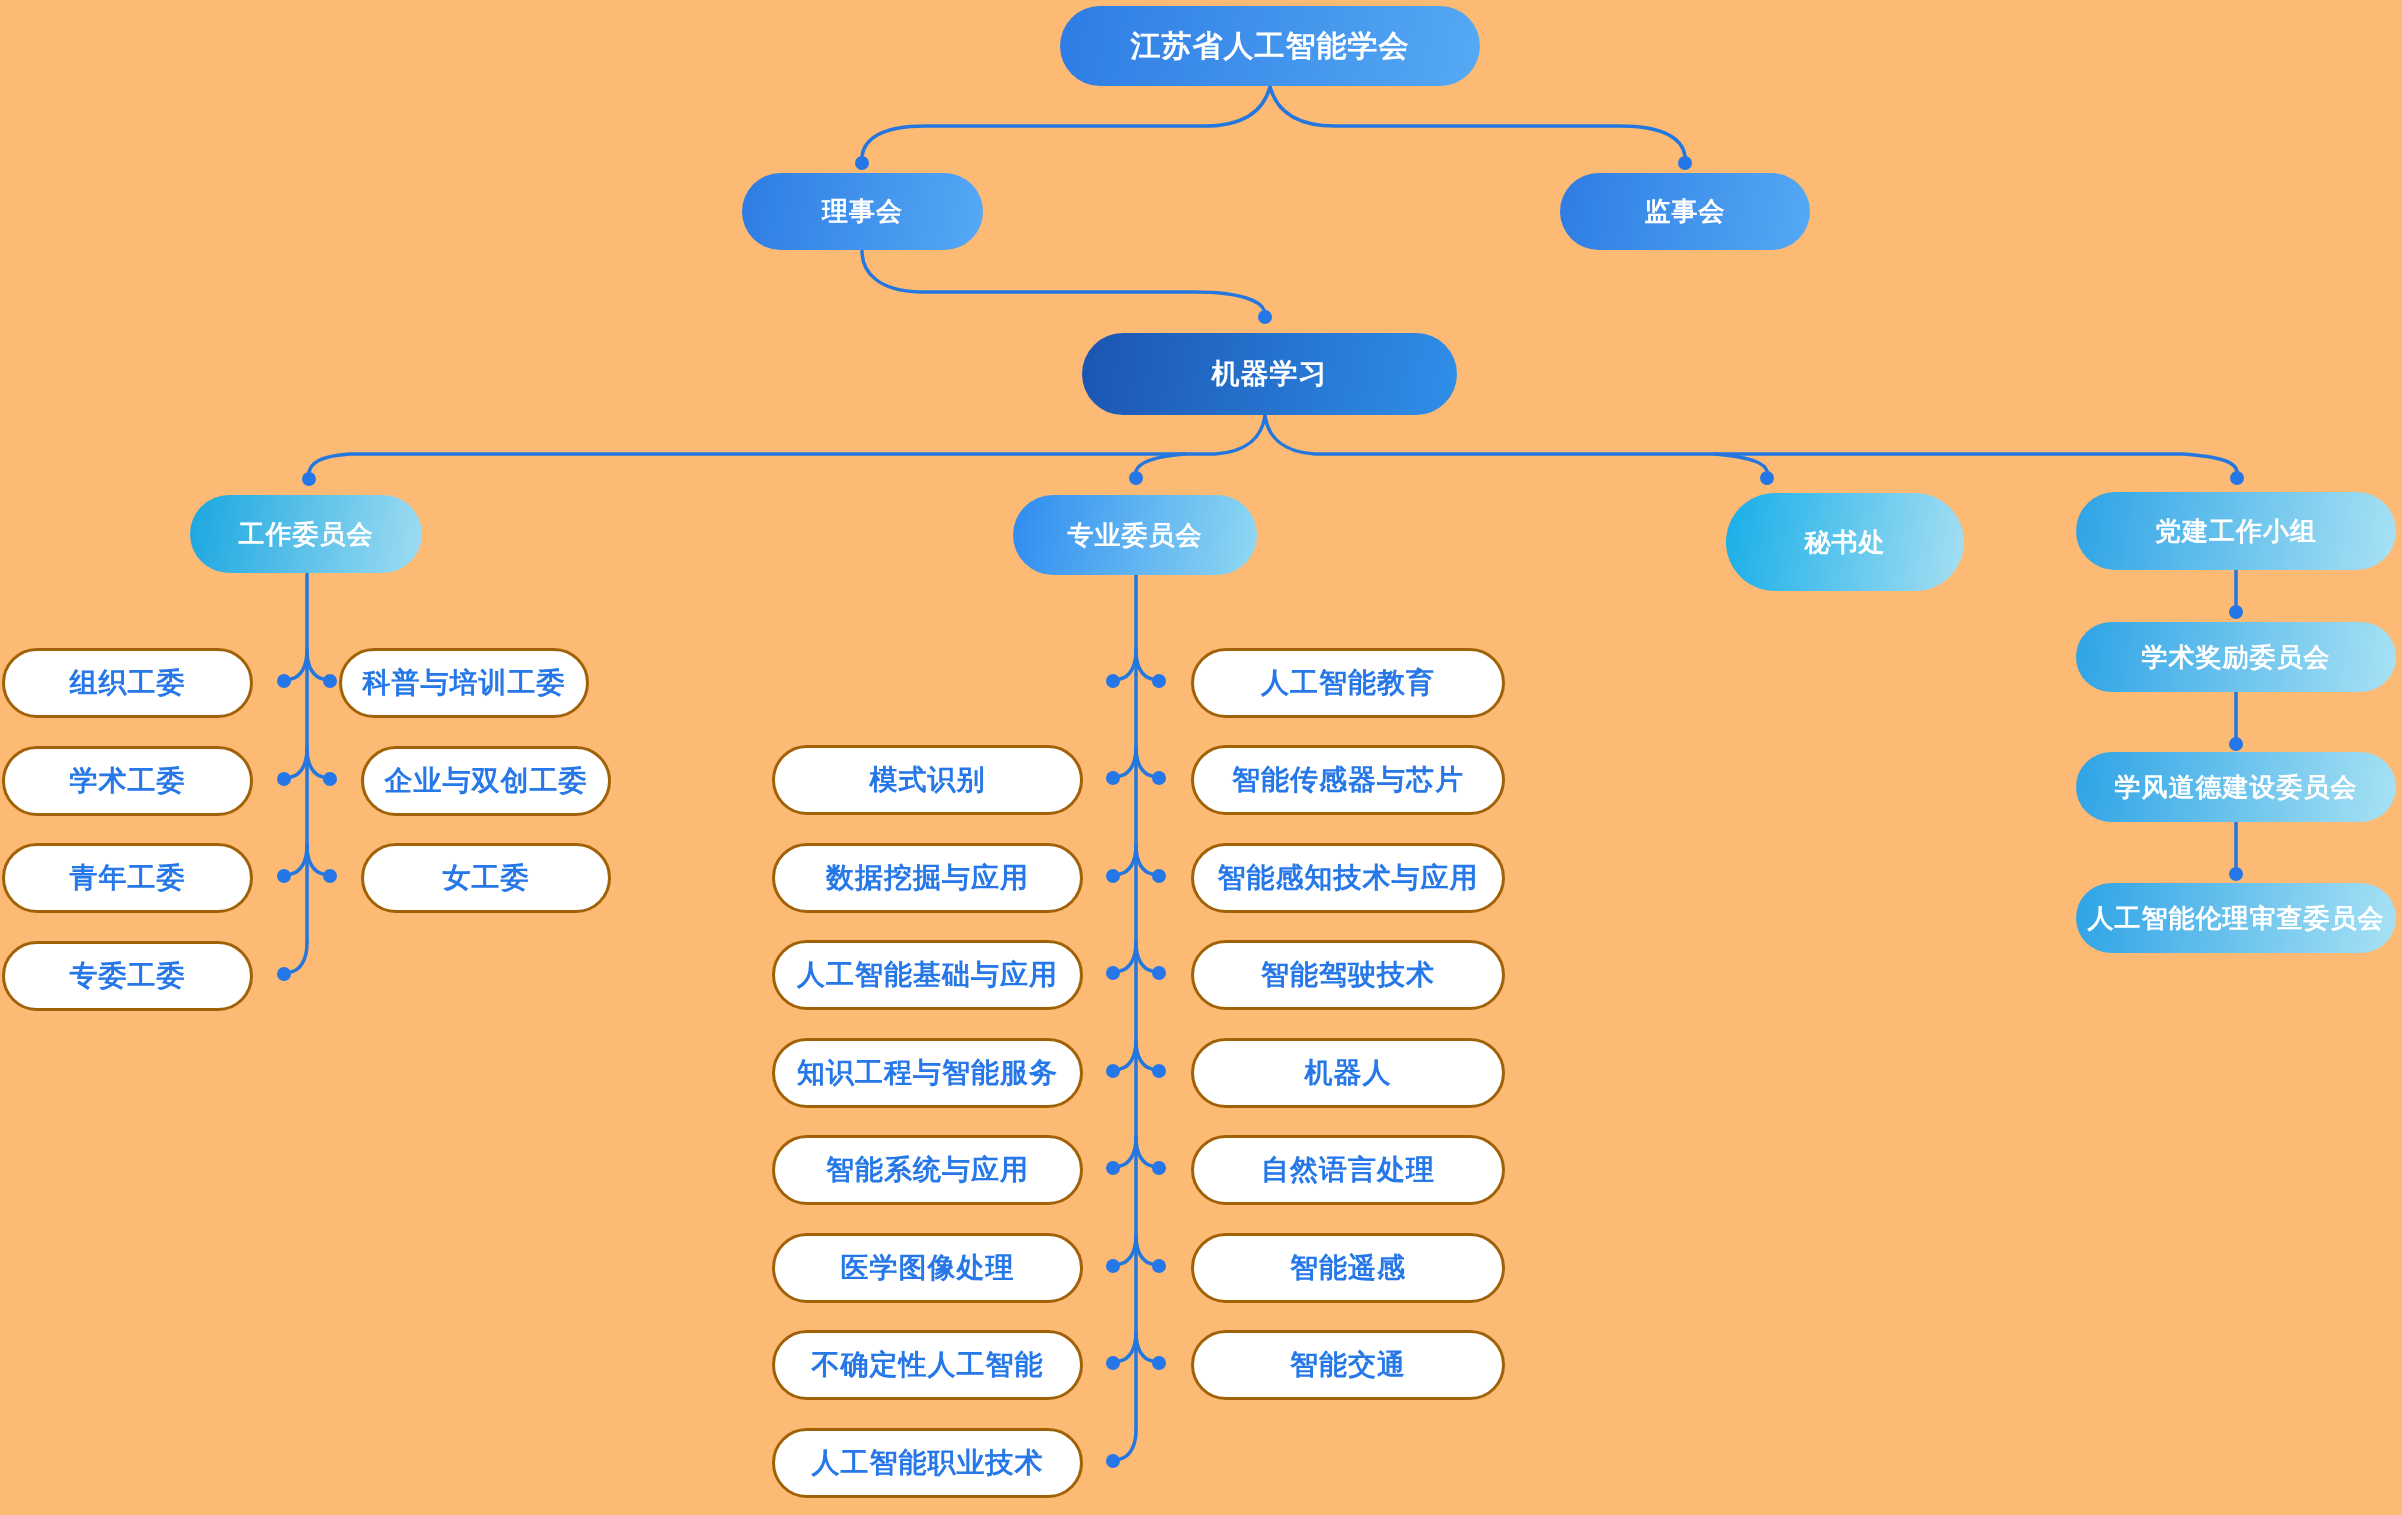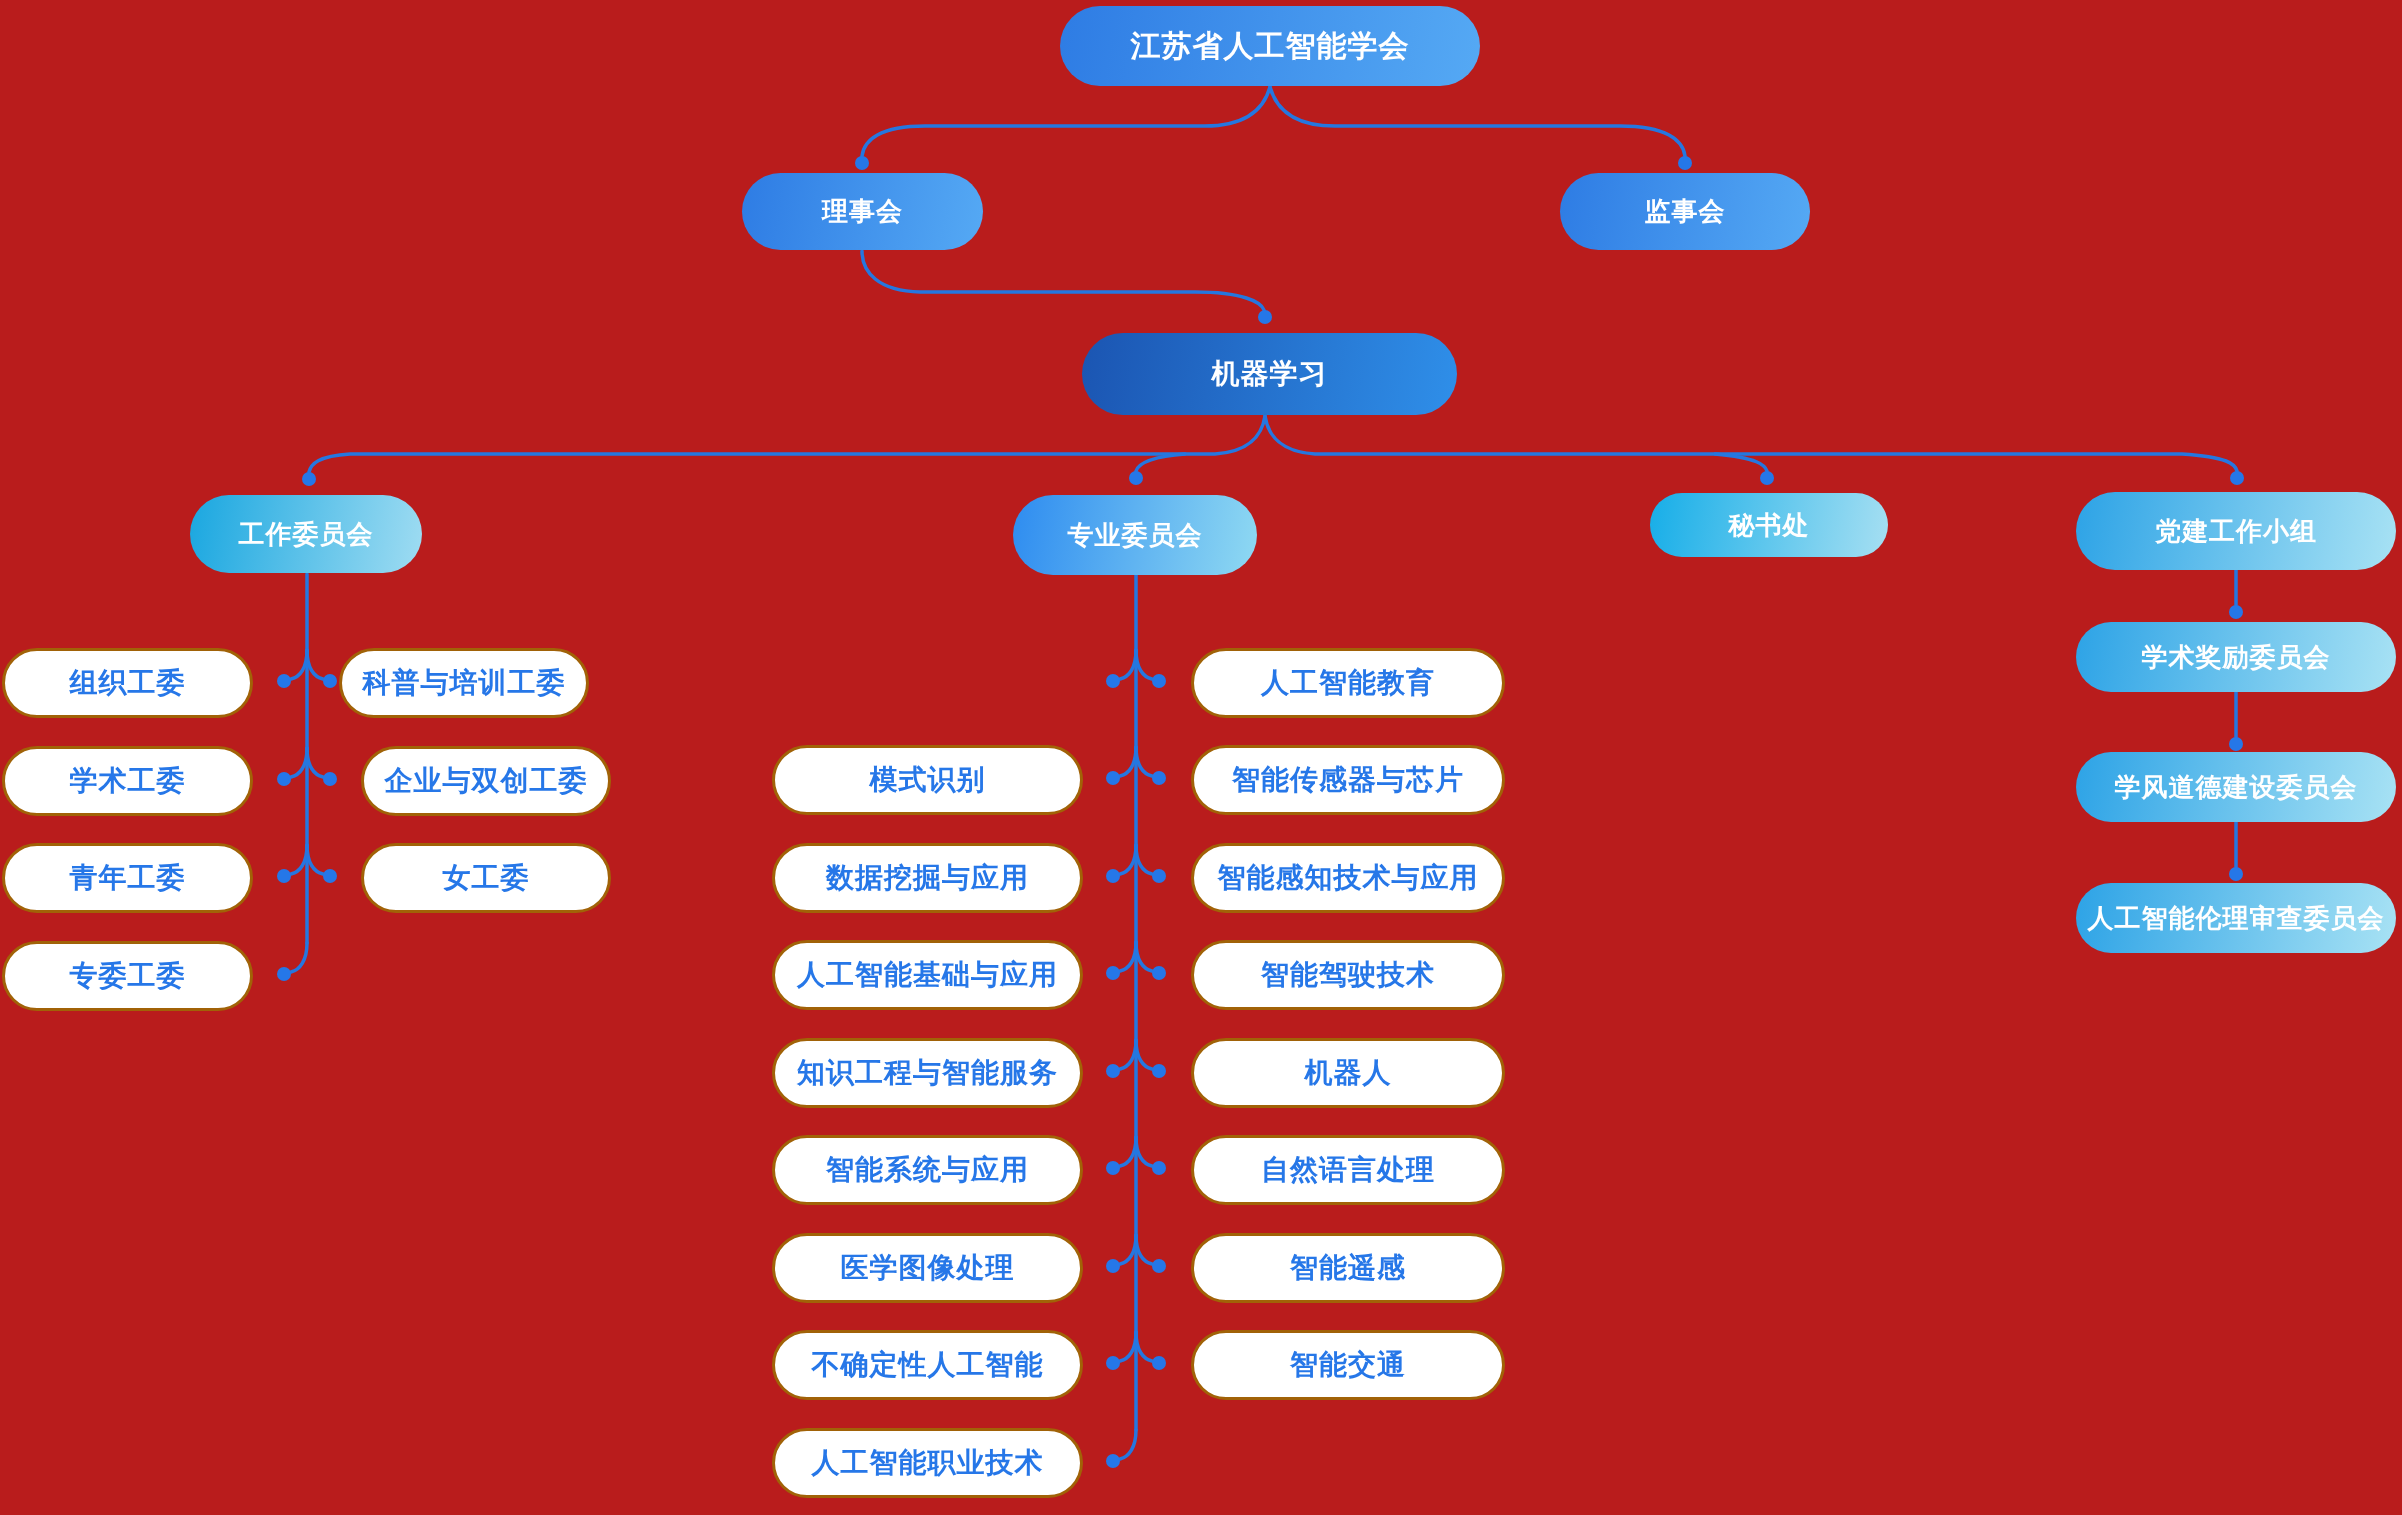--- a/index.html
+++ b/index.html
@@ -1,19 +1,19 @@
 <!DOCTYPE html>
 <html><head>
 <meta charset="utf-8">
 <style>
   html,body{margin:0;padding:0;background:#000;}
   #canvas{
     position:relative;
     width:2402px;height:1515px;
-    background:#b91c1c;
+    background:#fdba74;
     font-family:"Liberation Sans","DejaVu Sans",sans-serif;
     overflow:hidden;
   }
   #wires{position:absolute;left:0;top:0;width:2402px;height:1515px;}
   .node{
     position:absolute;
     display:flex;align-items:center;justify-content:center;
     border-radius:999px;
     color:#ffffff;font-weight:bold;
     text-align:center;white-space:nowrap;
@@ -128,21 +128,21 @@
 
   <div class="node g-blue f30" style="left:1060px;top:6px;width:420px;height:80px;">江苏省人工智能学会</div>
 
   <div class="node g-blue f26" style="left:742px;top:173px;width:241px;height:77px;">理事会</div>
   <div class="node g-blue f26" style="left:1560px;top:173px;width:250px;height:77px;">监事会</div>
 
   <div class="node g-dark f28" style="left:1082px;top:333px;width:375px;height:82px;">机器学习</div>
 
   <div class="node g-cyan1 f26" style="left:190px;top:495px;width:232px;height:78px;">工作委员会</div>
   <div class="node g-cyan2 f26" style="left:1013px;top:495px;width:244px;height:80px;">专业委员会</div>
-  <div class="node g-cyan3 f26" style="left:1650px;top:493px;width:238px;height:64px;">秘书处</div>
+  <div class="node g-cyan3 f26" style="left:1726px;top:493px;width:238px;height:98px;">秘书处</div>
   <div class="node g-cyan4 f26" style="left:2076px;top:492px;width:320px;height:78px;">党建工作小组</div>
 
   <div class="node child" style="left:2px;top:648px;width:245px;height:64px;">组织工委</div>
   <div class="node child" style="left:2px;top:746px;width:245px;height:64px;">学术工委</div>
   <div class="node child" style="left:2px;top:843px;width:245px;height:64px;">青年工委</div>
   <div class="node child" style="left:2px;top:941px;width:245px;height:64px;">专委工委</div>
 
   <div class="node child" style="left:339px;top:648px;width:244px;height:64px;">科普与培训工委</div>
   <div class="node child" style="left:361px;top:746px;width:244px;height:64px;">企业与双创工委</div>
   <div class="node child" style="left:361px;top:843px;width:244px;height:64px;">女工委</div>

